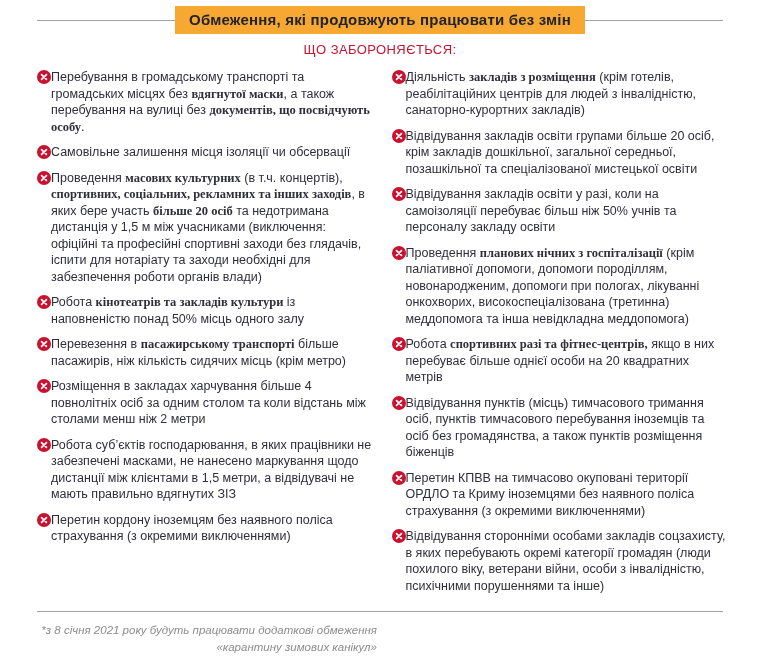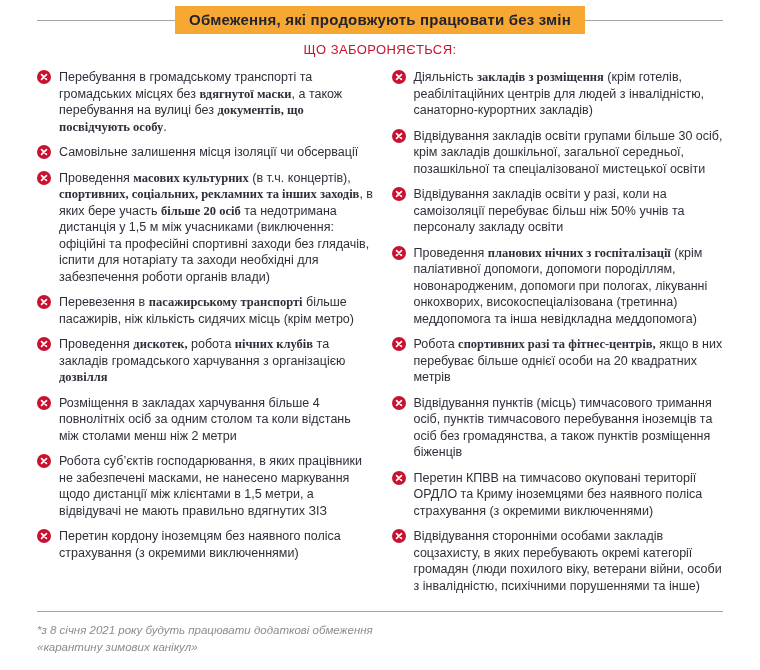--- a/index.html
+++ b/index.html
@@ -19,29 +19,29 @@
   .title-row{display:flex;align-items:center;margin:6px 37px 0 37px;}
   .hline{flex:1;height:1px;background:var(--line);}
   .banner{background:var(--banner-bg);color:#23232E;font-size:15px;font-weight:700;
           padding:5px 14px 6px 14px;white-space:nowrap;letter-spacing:.2px;}
   .subtitle{text-align:center;color:var(--accent);font-weight:400;font-size:13px;
             margin-top:8px;letter-spacing:.4px;}
 
   
   .columns{display:flex;gap:18px;padding:12px 32px 0 37px;}
   .col{list-style:none;flex:1;}
-  .col li{display:flex;gap:8px;margin-bottom:9px;}
+  .col li{display:flex;margin-bottom:9px;}
   .xicon{flex:none;width:14px;height:14px;margin-top:1px;line-height:0;}
   .txt{font-size:12.5px;line-height:16.5px;color:var(--text);}
   .txt .b{font-weight:700;font-family:Liberation Serif, serif;}
 
   
   footer{margin:6px 37px 0 37px;border-top:1px solid var(--line);
          padding:10px 0 14px 0;display:flex;justify-content:space-between;align-items:flex-start;
-         margin-top:auto;}
+         margin-top:auto;text-align:right;}
   .note{font-size:11.5px;font-style:italic;color:var(--note);line-height:1.5;max-width:340px;}
   .logo{display:flex;align-items:center;gap:8px;margin-top:2px;}
   .tryzub{line-height:0;}
   .logo-divider{width:1px;height:30px;background:var(--logo);}
   .logo-text{display:flex;flex-direction:column;font-size:12px;line-height:15px;color:var(--logo);}
   .logo-text .bold{font-weight:700;}
 </style>
 </head>
 <body>
 
@@ -77,28 +77,28 @@
               <circle cx="8" cy="8" r="8" fill="#C8122F"></circle>
               <path d="M5.2 5.2l5.6 5.6M10.8 5.2l-5.6 5.6" stroke="#fff" stroke-width="1.9" stroke-linecap="round"></path>
             </svg></span>
           <p class="txt"><span>Проведення </span><span class="b">масових культурних</span><span> (в т.ч. концертів), </span><span class="b">спортивних, соціальних, рекламних та інших заходів</span><span>, в яких бере участь </span><span class="b">більше 20 осіб</span><span> та недотримана дистанція у 1,5 м між учасниками (виключення: офіційні та професійні спортивні заходи без глядачів, іспити для нотаріату та заходи необхідні для забезпечення роботи органів влади)</span></p>
         </li>
         <li>
           <span class="xicon"><svg viewBox="0 0 16 16" width="14" height="14" aria-hidden="true">
               <circle cx="8" cy="8" r="8" fill="#C8122F"></circle>
               <path d="M5.2 5.2l5.6 5.6M10.8 5.2l-5.6 5.6" stroke="#fff" stroke-width="1.9" stroke-linecap="round"></path>
             </svg></span>
-          <p class="txt"><span>Перевезення в </span><span class="b">пасажирському транспорті</span><span> більше пасажирів, ніж кількість сидячих місць (крім метро)</span></p>
+          <p class="txt"><span>Робота </span><span class="b">кінотеатрів та закладів культури</span><span> із наповненістю понад 50% місць одного залу</span></p>
         </li>
         <li>
           <span class="xicon"><svg viewBox="0 0 16 16" width="14" height="14" aria-hidden="true">
               <circle cx="8" cy="8" r="8" fill="#C8122F"></circle>
               <path d="M5.2 5.2l5.6 5.6M10.8 5.2l-5.6 5.6" stroke="#fff" stroke-width="1.9" stroke-linecap="round"></path>
             </svg></span>
-          <p class="txt"><span>Проведення </span><span class="b">дискотек,</span><span> робота </span><span class="b">нічних клубів</span><span> та закладів громадського харчування з організацією </span><span class="b">дозвілля</span></p>
+          <p class="txt"><span>Перевезення в </span><span class="b">пасажирському транспорті</span><span> більше пасажирів, ніж кількість сидячих місць (крім метро)</span></p>
         </li>
         <li>
           <span class="xicon"><svg viewBox="0 0 16 16" width="14" height="14" aria-hidden="true">
               <circle cx="8" cy="8" r="8" fill="#C8122F"></circle>
               <path d="M5.2 5.2l5.6 5.6M10.8 5.2l-5.6 5.6" stroke="#fff" stroke-width="1.9" stroke-linecap="round"></path>
             </svg></span>
           <p class="txt"><span>Розміщення в закладах харчування більше 4 повнолітніх осіб за одним столом та коли відстань між столами менш ніж 2 метри</span></p>
         </li>
         <li>
           <span class="xicon"><svg viewBox="0 0 16 16" width="14" height="14" aria-hidden="true">
@@ -121,21 +121,21 @@
               <circle cx="8" cy="8" r="8" fill="#C8122F"></circle>
               <path d="M5.2 5.2l5.6 5.6M10.8 5.2l-5.6 5.6" stroke="#fff" stroke-width="1.9" stroke-linecap="round"></path>
             </svg></span>
           <p class="txt"><span>Діяльність </span><span class="b">закладів з розміщення</span><span> (крім готелів, реабілітаційних центрів для людей з інвалідністю, санаторно-курортних закладів)</span></p>
         </li>
         <li>
           <span class="xicon"><svg viewBox="0 0 16 16" width="14" height="14" aria-hidden="true">
               <circle cx="8" cy="8" r="8" fill="#C8122F"></circle>
               <path d="M5.2 5.2l5.6 5.6M10.8 5.2l-5.6 5.6" stroke="#fff" stroke-width="1.9" stroke-linecap="round"></path>
             </svg></span>
-          <p class="txt"><span>Відвідування закладів освіти групами більше 30 осіб, крім закладів дошкільної, загальної середньої, позашкільної та спеціалізованої мистецької освіти</span></p>
+          <p class="txt"><span>Відвідування закладів освіти групами більше 20 осіб, крім закладів дошкільної, загальної середньої, позашкільної та спеціалізованої мистецької освіти</span></p>
         </li>
         <li>
           <span class="xicon"><svg viewBox="0 0 16 16" width="14" height="14" aria-hidden="true">
               <circle cx="8" cy="8" r="8" fill="#C8122F"></circle>
               <path d="M5.2 5.2l5.6 5.6M10.8 5.2l-5.6 5.6" stroke="#fff" stroke-width="1.9" stroke-linecap="round"></path>
             </svg></span>
           <p class="txt"><span>Відвідування закладів освіти у разі, коли на самоізоляції перебуває більш ніж 50% учнів та персоналу закладу освіти</span></p>
         </li>
         <li>
           <span class="xicon"><svg viewBox="0 0 16 16" width="14" height="14" aria-hidden="true">

